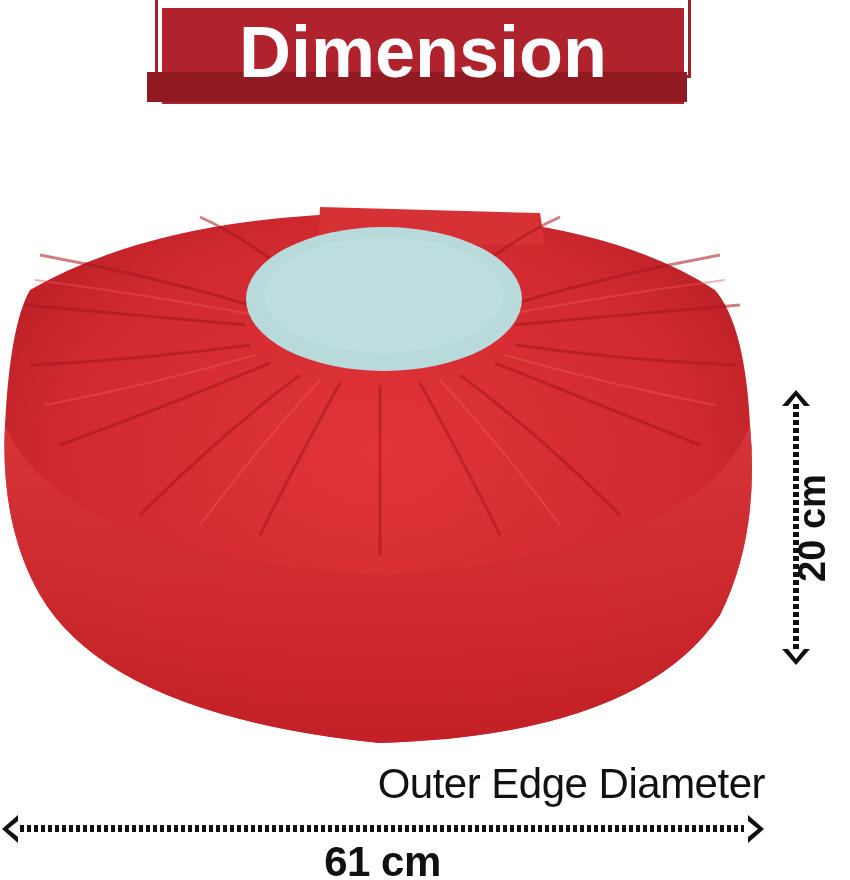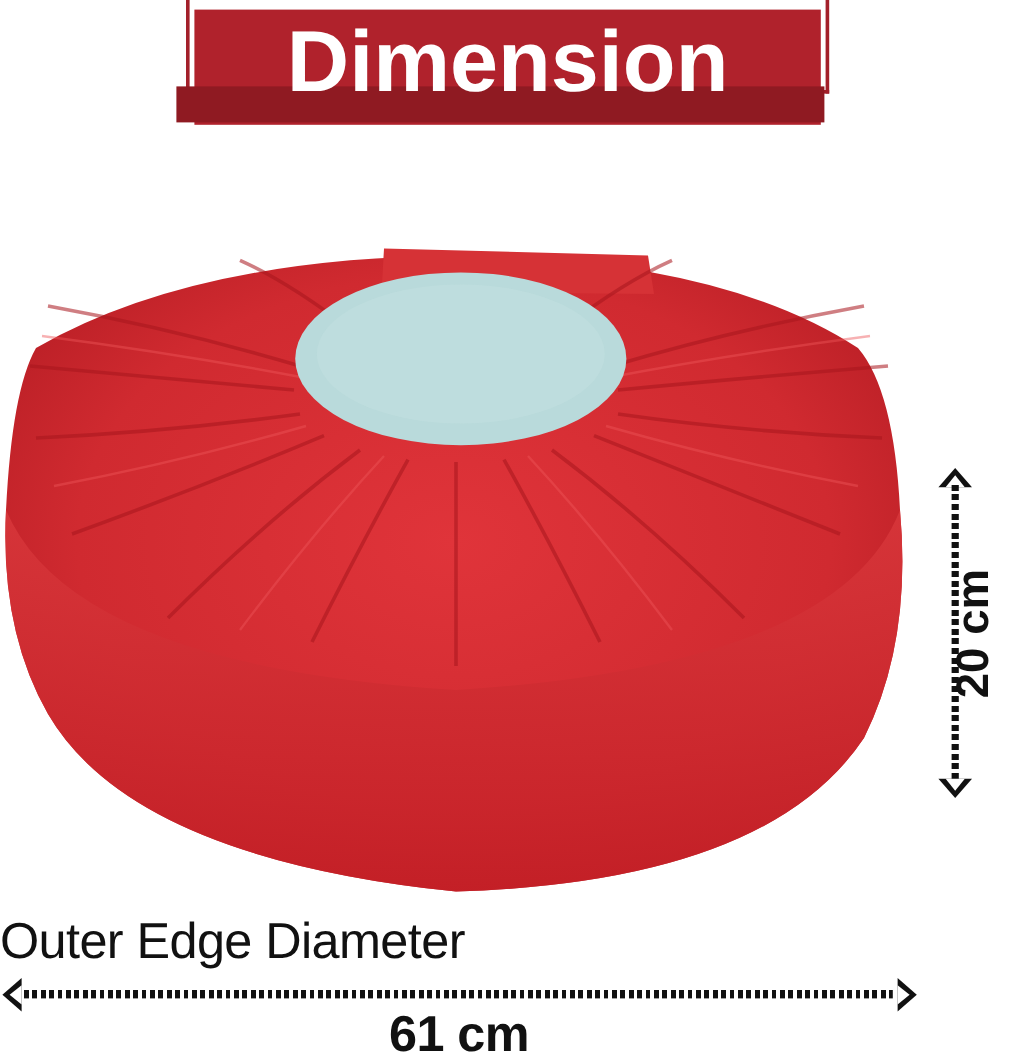--- a/index.html
+++ b/index.html
@@ -23,21 +23,21 @@
       background-image: repeating-linear-gradient(to bottom, #111 0 5px, transparent 5px 8px); }
     .arrow-up, .arrow-down { position: absolute; left: 12px; width: 0; height: 0; }
     .arrow-up { top: 0; border-left: 14px solid transparent; border-right: 14px solid transparent; border-bottom: 16px solid #111; }
     .arrow-up::after { content: ""; position: absolute; left: -8px; top: 6px; border-left: 8px solid transparent; border-right: 8px solid transparent; border-bottom: 10px solid #fff; }
     .arrow-down { bottom: 0; border-left: 14px solid transparent; border-right: 14px solid transparent; border-top: 16px solid #111; }
     .arrow-down::after { content: ""; position: absolute; left: -8px; top: -16px; border-left: 8px solid transparent; border-right: 8px solid transparent; border-top: 10px solid #fff; }
     .height-label { position: absolute; left: 42px; top: 138px; transform: translate(0,-50%) rotate(-90deg); transform-origin: center; font-weight: bold; font-size: 38px; color: #111; white-space: nowrap; width: 0; display: flex; justify-content: center; }
     .height-label span { display: inline-block; }
 
     
-    .diam-title { position: absolute; left: 0; top: 760px; width: 765px; text-align: left; font-size: 42px; color: #111; font-weight: normal; letter-spacing: -0.5px; }
+    .diam-title { position: absolute; left: 0; top: 760px; width: 765px; text-align: right; font-size: 42px; color: #111; font-weight: normal; letter-spacing: -0.5px; }
     .width-ind { position: absolute; left: 0; top: 814px; width: 770px; height: 30px; }
     .h-line { position: absolute; left: 20px; top: 11px; width: 724px; height: 7px;
       background-image: repeating-linear-gradient(to right, #111 0 4px, transparent 4px 7px); }
     .arrow-left, .arrow-right { position: absolute; top: 1px; width: 0; height: 0; }
     .arrow-left { left: 2px; border-top: 14px solid transparent; border-bottom: 14px solid transparent; border-right: 16px solid #111; }
     .arrow-left::after { content: ""; position: absolute; top: -8px; left: 6px; border-top: 8px solid transparent; border-bottom: 8px solid transparent; border-right: 10px solid #fff; }
     .arrow-right { left: 748px; border-top: 14px solid transparent; border-bottom: 14px solid transparent; border-left: 16px solid #111; }
     .arrow-right::after { content: ""; position: absolute; top: -8px; left: -16px; border-top: 8px solid transparent; border-bottom: 8px solid transparent; border-left: 10px solid #fff; }
     .width-label { position: absolute; left: 0; top: 838px; width: 765px; text-align: center; font-size: 42px; font-weight: bold; color: #111; letter-spacing: -0.5px; }
   </style>

